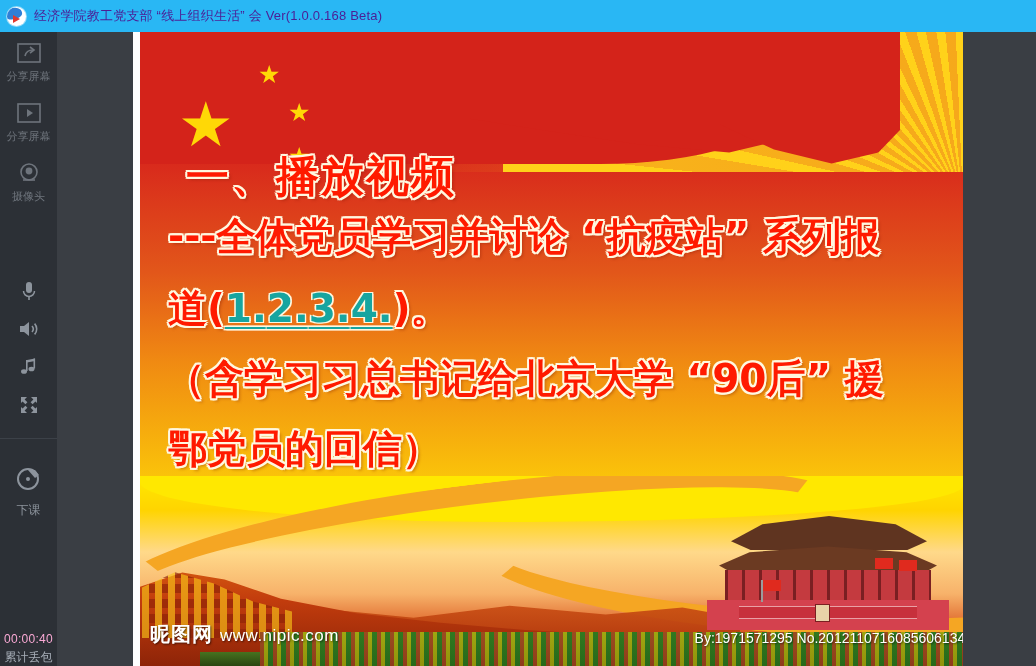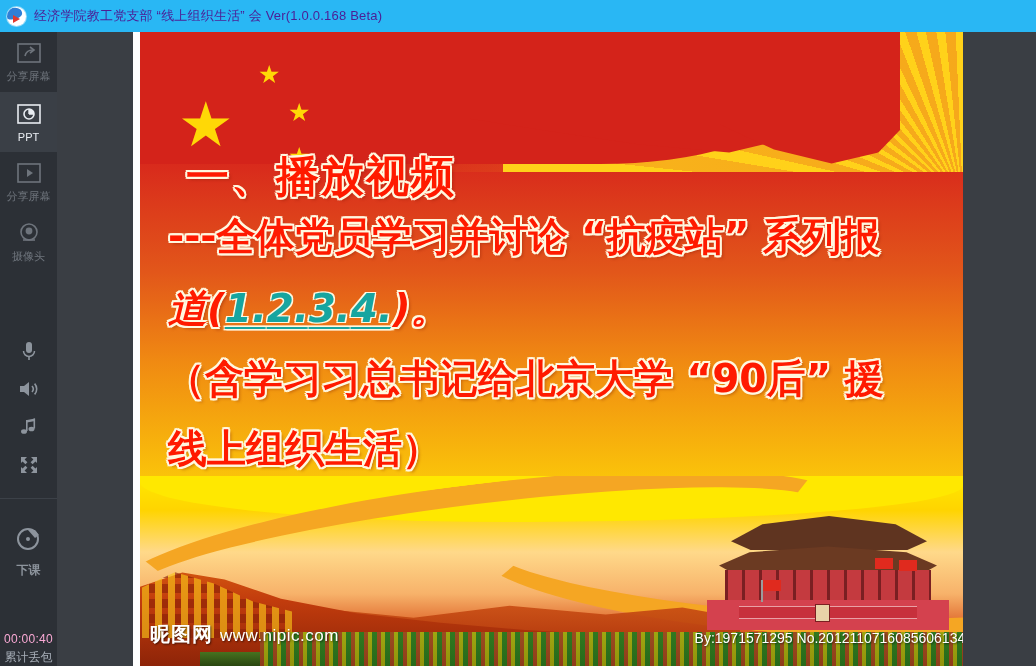--- a/index.html
+++ b/index.html
@@ -28,21 +28,21 @@
   .tool.active .lbl{color:#e8ecf1;}
   .tool.active .glyph svg{stroke:#e8ecf1;fill:none;}
 
   .minitools{margin-top:62px;}
   .minitool{width:57px;height:38px;display:flex;align-items:center;justify-content:center;}
   .minitool svg{fill:#8d949d;}
 
   .divider{width:57px;height:1px;background:#3c4148;margin-top:12px;}
 
   .endclass{margin-top:22px;width:57px;display:flex;flex-direction:column;align-items:center;}
-  .endclass .lbl{font-size:12px;color:#8d949d;margin-top:5px;font-weight:bold;}
+  .endclass .lbl{font-size:12px;color:#8d949d;margin-top:5px;}
 
   .sidebar-foot{position:absolute;left:0;bottom:0;width:57px;text-align:center;}
   .timer{font-size:12px;color:#f9a8d4;letter-spacing:.3px;}
   .pkt{font-size:12px;color:#a6adb6;margin-top:3px;}
 
   
   .stage{position:absolute;left:57px;top:32px;width:979px;height:634px;background:#3a3e44;}
   .slide-pad{position:absolute;left:76px;top:0;width:8px;height:634px;background:#ffffff;}
 
   
@@ -75,21 +75,21 @@
   .tline{font-family:"DejaVu Sans","Liberation Sans",sans-serif;font-weight:bold;
          color:#ff1a00;white-space:nowrap;
          text-shadow:
            -1.6px -1.6px 0 #fff8e0, 1.6px -1.6px 0 #fff8e0,
            -1.6px  1.6px 0 #fff8e0, 1.6px  1.6px 0 #fff8e0,
             0 -2px 0 #fff8e0, 0 2px 0 #fff8e0,
            -2px 0 0 #fff8e0, 2px 0 0 #fff8e0,
             3px 3px 3px rgba(120,20,0,.35);}
   .l1{position:absolute;left:46px;top:14px;font-size:43px;letter-spacing:2px;}
   .l2{position:absolute;left:28px;top:76px;font-size:39px;letter-spacing:0px;}
-  .l3{position:absolute;left:28px;top:148px;font-size:39px;font-style:italic;}
+  .l3{position:absolute;left:28px;top:148px;font-size:39px;}
   .l4{position:absolute;left:26px;top:218px;font-size:39px;}
   .l5{position:absolute;left:28px;top:288px;font-size:39px;}
   .lk{color:#17a5a0;text-decoration:underline;text-underline-offset:5px;
       text-decoration-thickness:2px;cursor:pointer;
       text-shadow:-1.4px -1.4px 0 #fff8e0,1.4px -1.4px 0 #fff8e0,-1.4px 1.4px 0 #fff8e0,1.4px 1.4px 0 #fff8e0;}
 
   
   .scene{position:absolute;left:0;bottom:0;width:823px;height:190px;overflow:hidden;}
   .sky{position:absolute;left:0;bottom:0;width:823px;height:190px;
        background:linear-gradient(to bottom,#ffe900 0%,#ffd400 18%,#ffd98a 40%,#f7b26a 62%,#d9581f 82%,#b83a10 100%);}
@@ -160,31 +160,20 @@
       <span class="glyph">
         <svg width="24" height="20" viewBox="0 0 24 20" stroke-width="1.6">
           <rect x="1" y="1" width="22" height="18"></rect>
           <path d="M8 13 C9 8,13 7,16 7"></path>
           <path d="M13 4 L17 7 L13 10"></path>
         </svg>
       </span>
       <span class="lbl">分享屏幕</span>
     </div>
 
-    <div class="tool active">
-      <span class="glyph">
-        <svg width="24" height="20" viewBox="0 0 24 20" stroke-width="1.6">
-          <rect x="1" y="1" width="22" height="18"></rect>
-          <circle cx="12" cy="10" r="5"></circle>
-          <path d="M12 10 L12 5 M12 10 L17 10" stroke-width="1.4"></path>
-          <path d="M12 5 A5 5 0 0 1 17 10 L12 10 Z" fill="#e8ecf1" stroke="none"></path>
-        </svg>
-      </span>
-      <span class="lbl">PPT</span>
-    </div>
 
     <div class="tool dim">
       <span class="glyph">
         <svg width="24" height="20" viewBox="0 0 24 20" stroke-width="1.6">
           <rect x="1" y="1" width="22" height="18"></rect>
           <path d="M10 6 L16 10 L10 14 Z" fill="#6e747c" stroke="none"></path>
         </svg>
       </span>
       <span class="lbl">分享屏幕</span>
     </div>
@@ -277,21 +266,21 @@
         <div class="star s2">★</div>
         <div class="star s3">★</div>
 
       </div>
 
       <div class="textblock">
         <div class="tline l1">一、播放视频</div>
         <div class="tline l2">---全体党员学习并讨论 “抗疫站” 系列报</div>
         <div class="tline l3"><span>道(</span><span class="lk">1.</span><span class="lk">2.</span><span class="lk">3.</span><span class="lk">4.</span><span>)。</span></div>
         <div class="tline l4">（含学习习总书记给北京大学 “90后” 援</div>
-        <div class="tline l5">线上组织生活）</div>
+        <div class="tline l5">鄂党员的回信）</div>
       </div>
 
       <div class="scene">
         <div class="sky"></div>
         <div class="yellowtop"></div>
         <div class="swoosh"></div>
         <div class="swoosh2"></div>
         <div class="cloud"></div>
         <div class="hills"></div>
         <div class="wall"></div>

